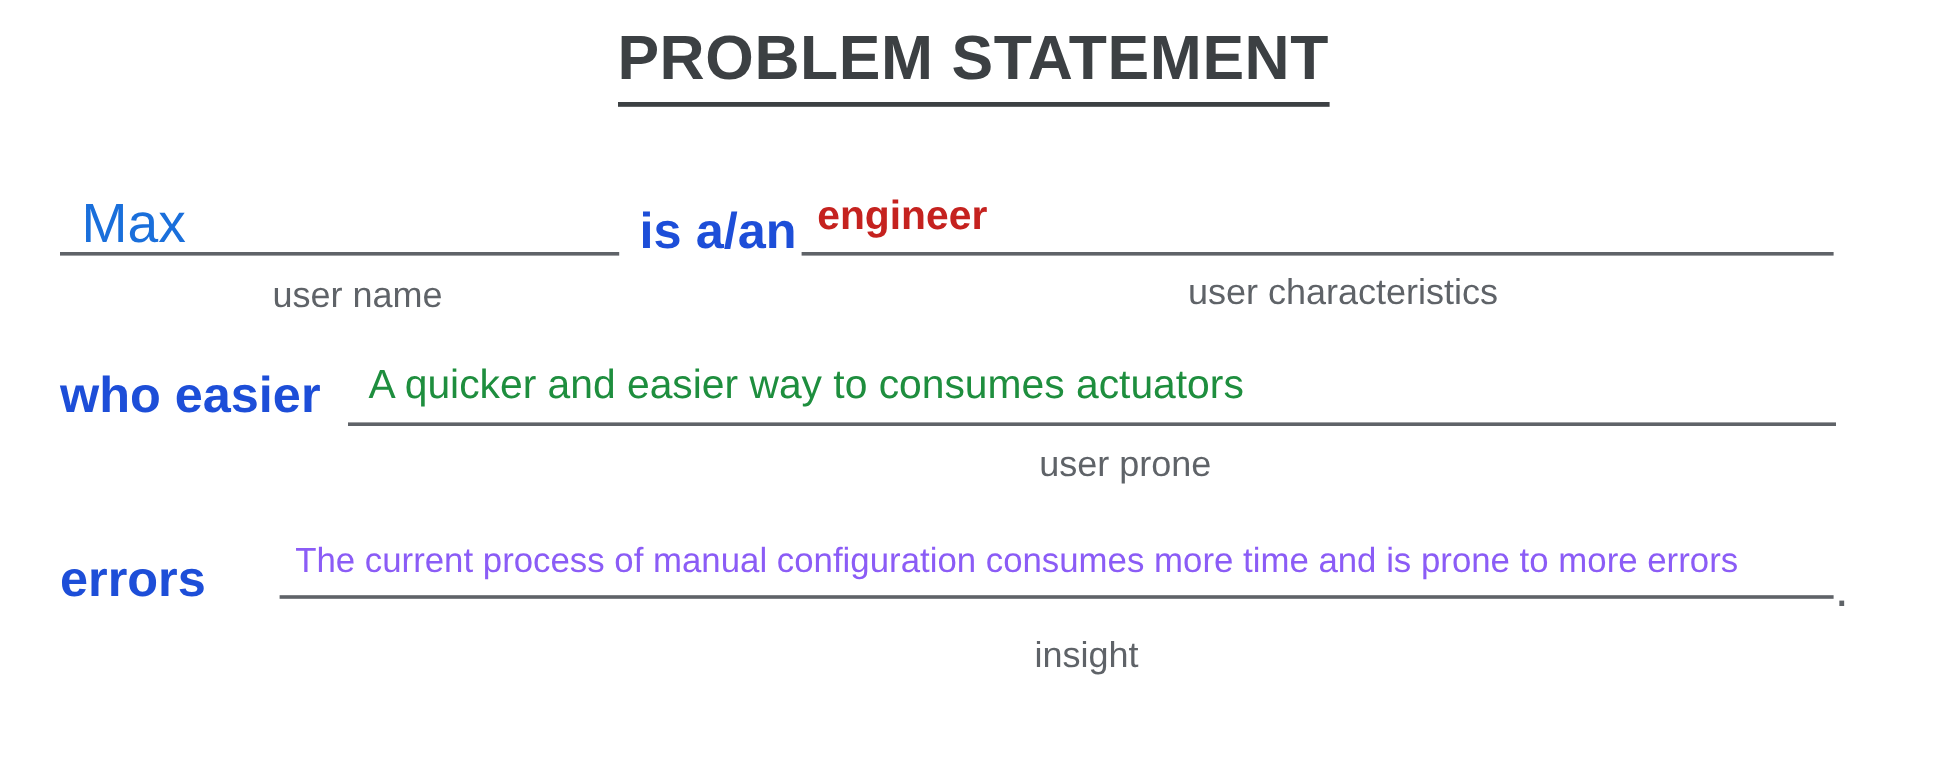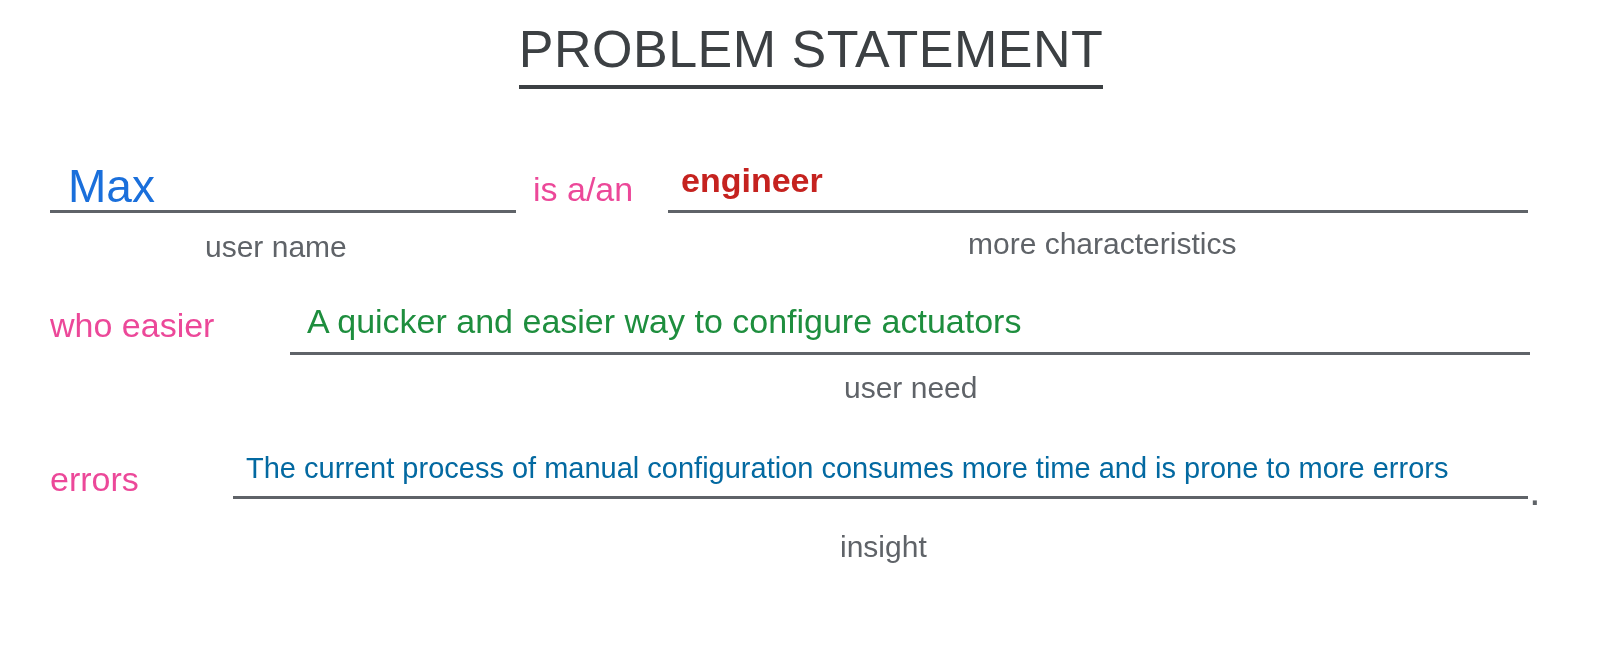--- a/index.html
+++ b/index.html
@@ -20,59 +20,61 @@
   .title-wrap {
     position: absolute;
     top: 22px;
     left: 0;
     width: 1622px;
     text-align: center;
   }
   .title {
     display: inline-block;
     font-size: 52px;
-    font-weight: normal;
+    font-weight: bold;
     letter-spacing: 0.5px;
     color: #3c4043;
     line-height: 1.05;
     padding-bottom: 8px;
     border-bottom: 4px solid #3c4043;
   }
 
   
   .row {
     position: absolute;
   }
 
   .prefix {
     position: absolute;
-    font-size: 34px;
-    color: #ec4899;
+    font-size: 42px;
+    color: #1d4ed8;
     white-space: nowrap;
     line-height: 1;
+    font-weight: bold;
   }
 
   .blank {
     position: absolute;
     border-bottom: 3px solid #5f6368;
     height: 0;
   }
 
   .answer {
     position: absolute;
     white-space: nowrap;
     line-height: 1;
   }
 
   .caption {
     position: absolute;
     font-size: 30px;
     color: #5f6368;
     white-space: nowrap;
     line-height: 1;
+    margin-left: 22px;
   }
 
   .period {
     position: absolute;
     font-size: 42px;
     color: #5f6368;
     line-height: 1;
   }
 
   
@@ -87,21 +89,21 @@
   #row1-caption-char  { left: 968px; top: 229px; }
 
   
   #row2-prefix        { left: 50px;  top: 308px; }
   #row2-answer        { left: 307px; top: 304px; font-size: 34px; color: #1e8e3e; }
   #row2-line          { left: 290px; top: 352px; width: 1240px; }
   #row2-caption       { left: 844px; top: 373px; }
 
   
   #row3-prefix        { left: 50px;  top: 462px; }
-  #row3-answer        { left: 246px; top: 454px; font-size: 29px; color: #0369a1; text-align: center; }
+  #row3-answer        { left: 246px; top: 454px; font-size: 29px; color: #8b5cf6; text-align: center; }
   #row3-line          { left: 233px; top: 496px; width: 1295px; }
   #row3-period        { left: 1529px; top: 470px; }
   #row3-caption       { left: 840px; top: 532px; }
 </style>
 </head>
 <body>
 
 <div class="title-wrap">
   <div class="title">PROBLEM STATEMENT</div>
 </div>
@@ -109,28 +111,28 @@
 <div class="row">
 
   <div class="answer" id="row1-answer-name">Max</div>
   <div class="blank" id="row1-line-name"></div>
   <div class="caption" id="row1-caption-name">user name</div>
 
   <div class="prefix" id="row1-prefix-isa">is a/an</div>
 
   <div class="answer" id="row1-answer-char">engineer</div>
   <div class="blank" id="row1-line-char"></div>
-  <div class="caption" id="row1-caption-char">more characteristics</div>
+  <div class="caption" id="row1-caption-char">user characteristics</div>
 </div>
 
 <div class="row">
   <div class="prefix" id="row2-prefix">who easier</div>
-  <div class="answer" id="row2-answer">A quicker and easier way to configure actuators</div>
+  <div class="answer" id="row2-answer">A quicker and easier way to consumes actuators</div>
   <div class="blank" id="row2-line"></div>
-  <div class="caption" id="row2-caption">user need</div>
+  <div class="caption" id="row2-caption">user prone</div>
 </div>
 
 <div class="row">
   <div class="prefix" id="row3-prefix">errors</div>
   <div class="answer" id="row3-answer">The current process of manual configuration consumes more time and is prone to more errors</div>
   <div class="blank" id="row3-line"></div>
   <div class="period" id="row3-period">.</div>
   <div class="caption" id="row3-caption">insight</div>
 </div>
 

